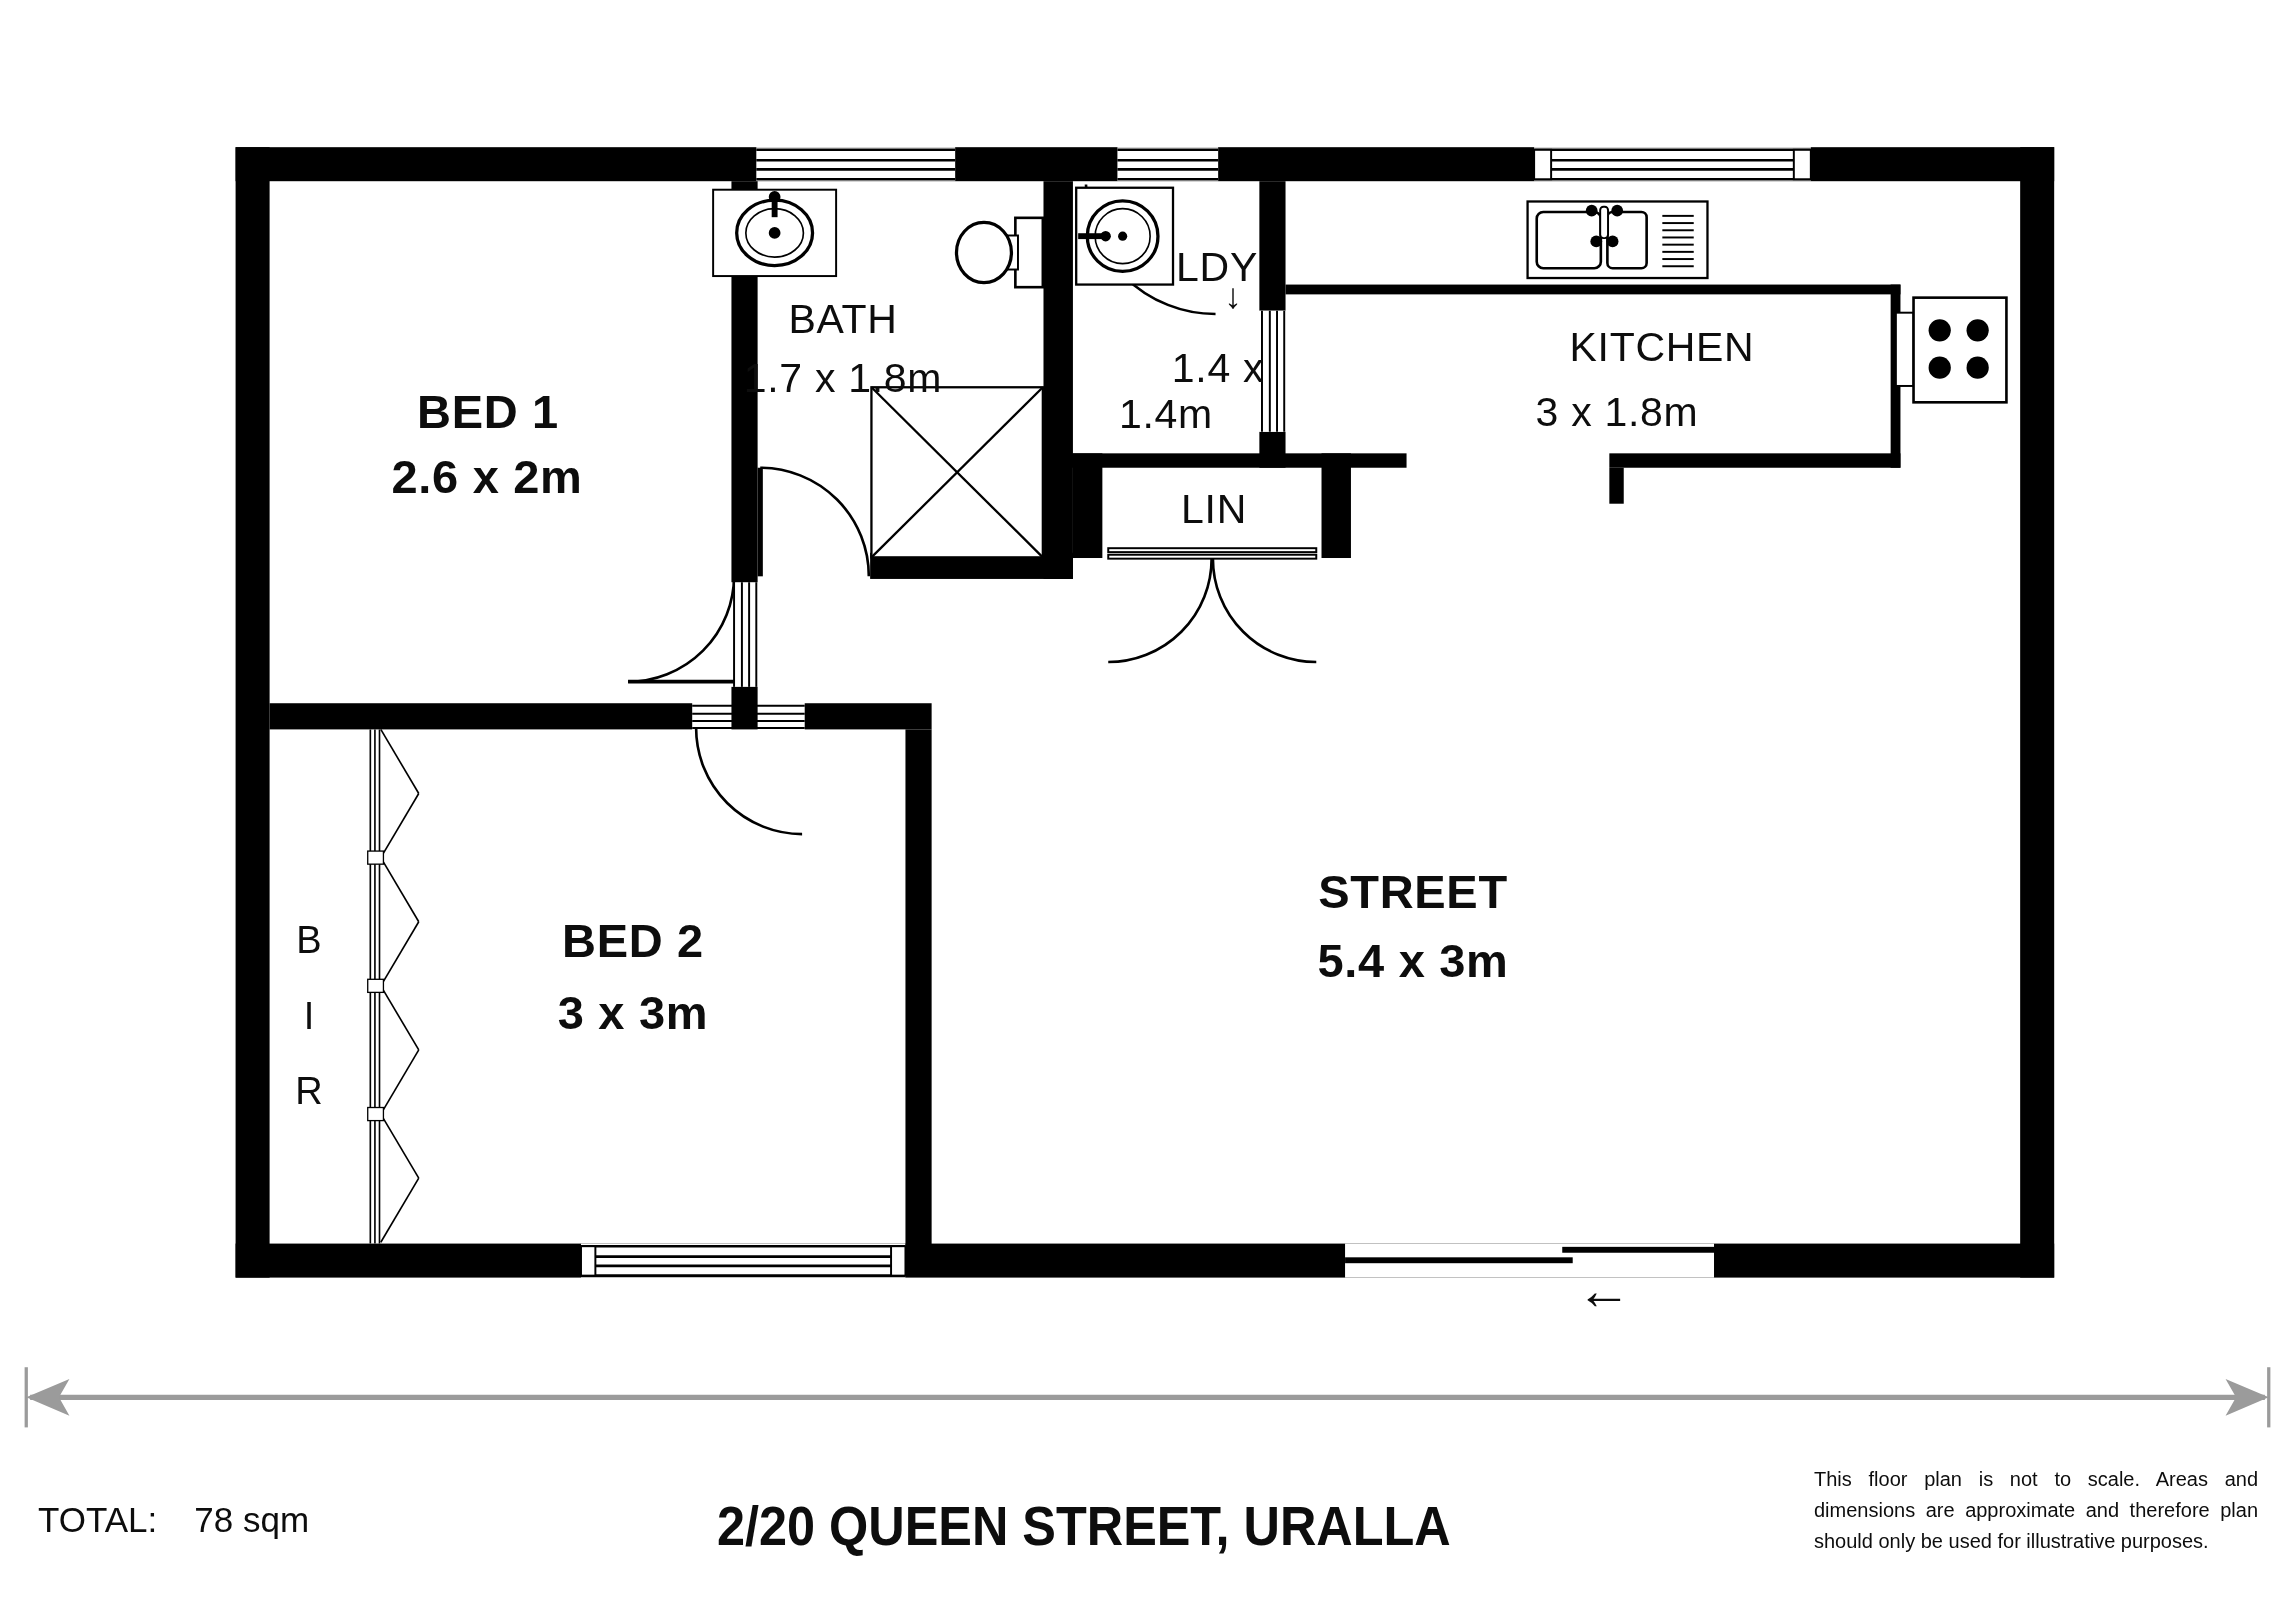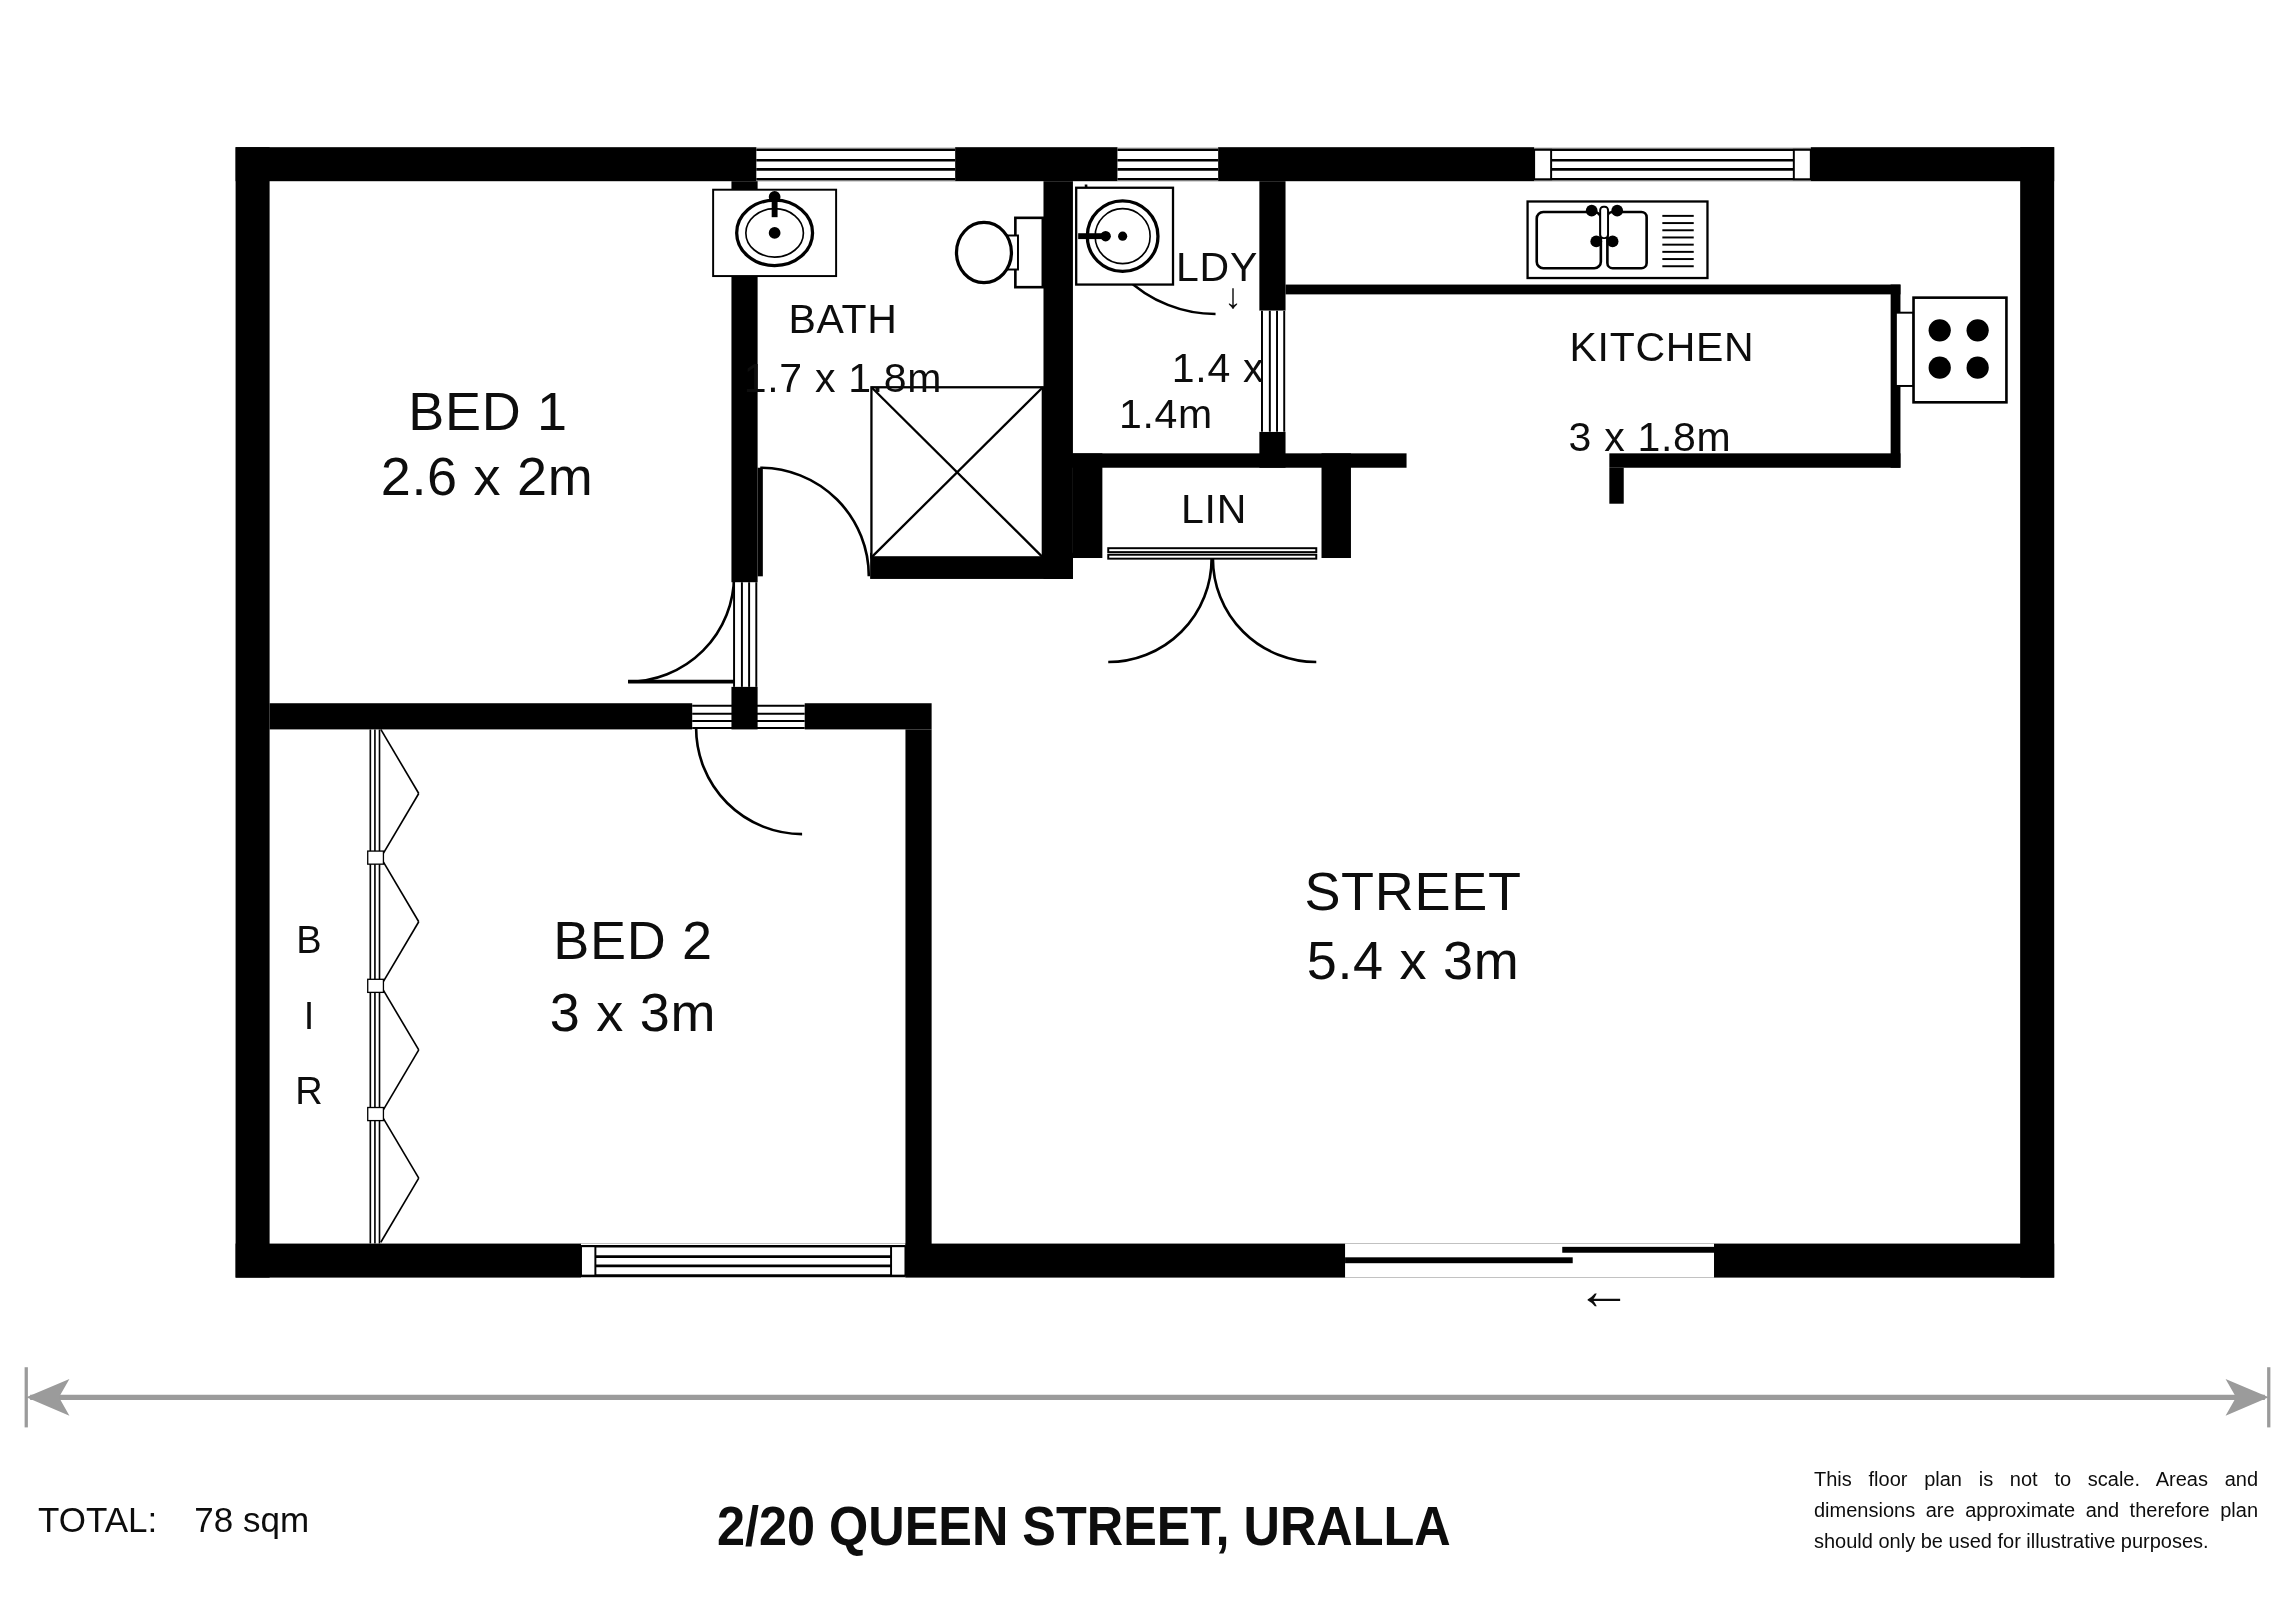--- a/index.html
+++ b/index.html
@@ -3,21 +3,21 @@
 <meta charset="utf-8">
 <style>
   html,body { margin:0; padding:0; background:#ffffff; }
   .canvas {
     position:relative; width:2295px; height:1623px;
     background:#ffffff; overflow:hidden;
     font-family:"Liberation Sans", sans-serif; color:#0d0d0d;
   }
   svg.plan { position:absolute; left:0; top:0; }
   .lbl { position:absolute; transform:translate(-50%,-50%); white-space:nowrap; text-align:center; color:#0d0d0d; }
-  .lg { font-size:54px; letter-spacing:0.7px; }
+  .lg { font-size:47px; letter-spacing:0.7px;font-weight:bold; }
   .md { font-size:41px; letter-spacing:0.7px; }
   .bir-letter { font-size:38px; }
   .glyph-down { font-size:35px; }
   .glyph-left { font-size:55px; }
   .footer-total { position:absolute; left:38px; top:1500px; font-size:35px; font-weight:normal; }
   .footer-total .val { margin-left:37px; }
   .footer-title {
     position:absolute; left:681px; top:1493px; width:720px; text-align:center;
     font-size:56px; font-weight:bold; transform:scaleX(0.90); transform-origin:center;
     white-space:nowrap;
@@ -248,21 +248,21 @@
   <div class="lbl lg" style="left:487px; top:476px;">2.6 x 2m</div>
 
   <div class="lbl md" style="left:843px; top:319px;">BATH</div>
   <div class="lbl md" style="left:843px; top:378px;text-align:center;">1.7 x 1.8m</div>
 
   <div class="lbl md" style="left:1217px; top:267px;">LDY</div>
   <div class="lbl md" style="left:1218px; top:332px;margin-top:36px;">1.4 x</div>
   <div class="lbl md" style="left:1166px; top:414px;">1.4m</div>
 
   <div class="lbl md" style="left:1662px; top:347px;">KITCHEN</div>
-  <div class="lbl md" style="left:1650px; top:412px;margin-top:25px;">3 x 1.8m</div>
+  <div class="lbl md" style="left:1617px; top:412px;">3 x 1.8m</div>
 
   <div class="lbl md" style="left:1214px; top:509px;">LIN</div>
 
   <div class="lbl lg" style="left:633px; top:940px;">BED 2</div>
   <div class="lbl lg" style="left:633px; top:1012px;">3 x 3m</div>
 
   <div class="lbl lg" style="left:1413px; top:891px;">STREET</div>
   <div class="lbl lg" style="left:1413px; top:960px;">5.4 x 3m</div>
 
   <div class="lbl bir-letter" style="left:309px; top:940px;">B</div>

